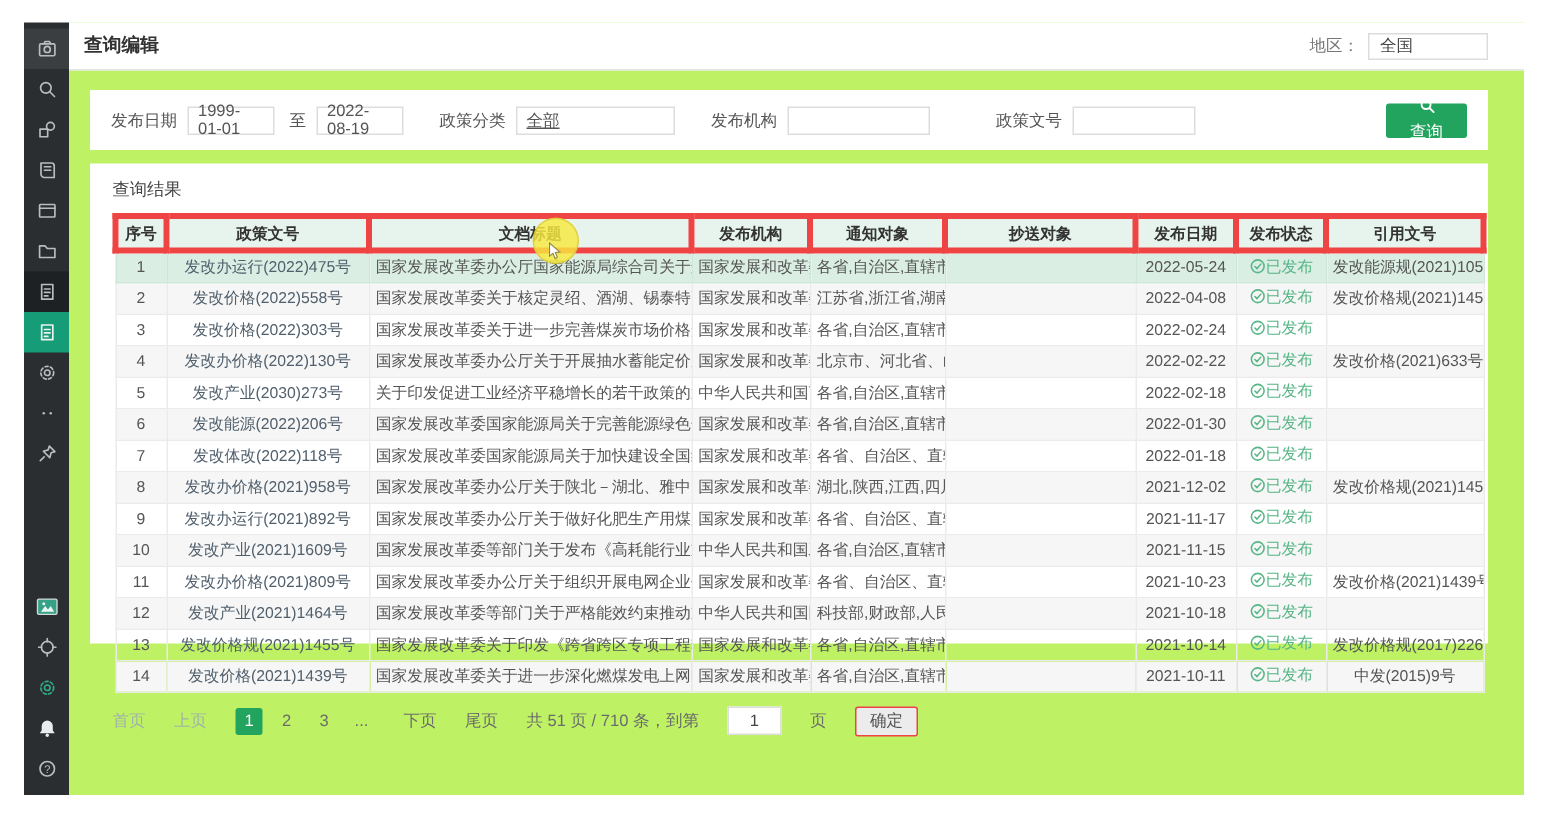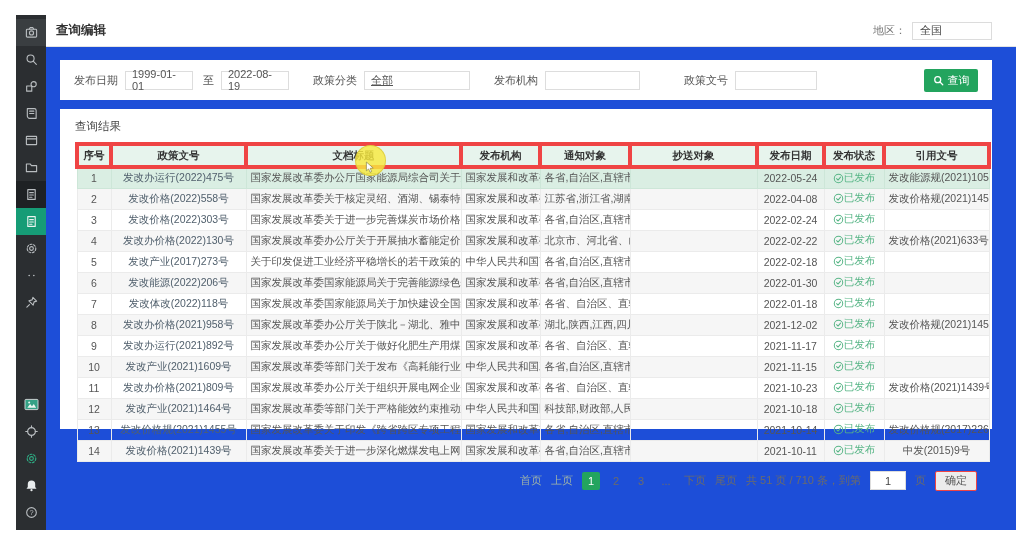--- a/index.html
+++ b/index.html
@@ -12,62 +12,62 @@
   .side-icon { width:30px; height:27px; display:flex; align-items:center; justify-content:center;
     color:#b9bdc0; cursor:pointer; flex:0 0 auto; }
   .side-icon.chip { background:#3a3e41; }
   .side-icon.dark { background:#1e2124; }
   .side-icon.active { background:#169c76; color:#eaf4f0; }
   .side-icon.green { color:#2fae85; }
   .side-icon.light { color:#e9ecee; }
   .side-spacer { flex:1 1 auto; }
 
   
-  .main { width:970px; background:#1d4ed8; display:flex; flex-direction:column; }
+  .main { width:970px; background:#bef264; display:flex; flex-direction:column; }
   .topbar { height:32px; background:#fff; border-bottom:1px solid #e3e4e4; display:flex;
     align-items:center; padding:0 24px 0 10px; }
   .page-title { font-size:12.5px; font-weight:bold; color:#333; }
   .region { margin-left:auto; display:flex; align-items:center; gap:6px; font-size:11px; color:#777; }
   .region-box { width:80px; height:18px; border:1px solid #dcdcdc; background:#fff; font-size:11px;
     color:#444; display:flex; align-items:center; padding:0 7px; }
 
   .content { flex:1; padding:13px 24px 5px 14px; }
 
   
   .filter-card { background:#fff; height:40px; display:flex; align-items:center; padding:0 14px;
     font-size:11px; color:#555; }
   .f-label { margin-right:7px; white-space:nowrap; }
   .f-input { border:1px solid #ddd; height:19px; background:#fff; display:flex; align-items:center;
     padding:0 6px; color:#555; }
-  .w-date { width:68px; }
+  .w-date { width:58px; }
   .w-select { width:106px; }
   .w-agency { width:95px; margin-right:20px; }
   .w-docno { width:82px; }
   .sep { margin:0 7px 0 0; }
   .ml { margin-left:15px; }
   .select-val { text-decoration:underline; }
   .search-btn { margin-left:auto; width:54px; height:23px; background:#23a45e; color:#fff;
     border:none; border-radius:2px; display:flex; align-items:center; justify-content:center;
-    gap:4px; font-size:11px; cursor:pointer; }
+    gap:4px; font-size:11px; cursor:pointer;flex-direction:column; }
 
   
   .results-card { background:#fff; margin-top:9px; height:320px; padding:10px 15px; }
   .results-title { font-size:11.5px; color:#444; }
   table { border-collapse:collapse; table-layout:fixed; width:912px; margin-top:8px; font-size:10.5px; }
   thead th { background:#e7f4ed; border:4px solid #ef4444; height:23px; font-weight:600;
     color:#333; white-space:nowrap; overflow:hidden; }
   tbody td { border:1px solid #ebebeb; height:21px; text-align:center; color:#555;
     white-space:nowrap; overflow:hidden; padding:0 4px; }
   tbody tr.alt td { background:#f6f6f6; }
   tbody tr.selected td { background:#daeee3; border-color:#cde6d8; }
   a.doc-link { color:#51606d; cursor:pointer; }
   .status-badge { color:#57b586; display:inline-flex; align-items:center; gap:0; }
 
   
-  .pagination { display:flex; justify-content:flex-end; align-items:center; gap:9px;
+  .pagination { display:flex; justify-content:flex-start; align-items:center; gap:19px;
     margin-top:9px; font-size:11px; color:#6b6b6b; }
   .pg-nav { cursor:pointer; }
   .pg-nav.dim { color:#9fb3a8; }
   .pg-num { min-width:18px; height:18px; display:flex; align-items:center; justify-content:center;
     cursor:pointer; border-radius:2px; }
   .pg-num.active { background:#23a45e; color:#fff; }
   .jump-input { width:36px; height:19px; border:1px solid #ddd; text-align:center; font-size:11px;
     color:#444; background:#fff; }
   .confirm-btn { width:42px; height:20px; background:#ececec; border:1px solid #ef4444;
     border-radius:2px; font-size:11px; color:#555; cursor:pointer; }
@@ -312,21 +312,21 @@
                     <svg width="11" height="11" viewBox="0 0 14 14" fill="none" stroke="#57b586" stroke-width="1.3" stroke-linecap="round" stroke-linejoin="round">
                       <circle cx="7" cy="7" r="5.4"></circle>
                       <path d="M4.6 7.2 L6.4 9 L9.6 5.2"></path>
                     </svg>
                     <span>已发布</span>
                   </span></td>
                 <td>发改价格(2021)633号</td>
               </tr>
               <tr class="">
                 <td>5</td>
-                <td><a class="doc-link">发改产业(2017)273号</a></td>
+                <td><a class="doc-link">发改产业(2030)273号</a></td>
                 <td>关于印发促进工业经济平稳增长的若干政策的通知</td>
                 <td>中华人民共和国商务部,中</td>
                 <td>各省,自治区,直辖市人民政</td>
                 <td></td>
                 <td>2022-02-18</td>
                 <td><span class="status-badge">
                     <svg width="11" height="11" viewBox="0 0 14 14" fill="none" stroke="#57b586" stroke-width="1.3" stroke-linecap="round" stroke-linejoin="round">
                       <circle cx="7" cy="7" r="5.4"></circle>
                       <path d="M4.6 7.2 L6.4 9 L9.6 5.2"></path>
                     </svg>

